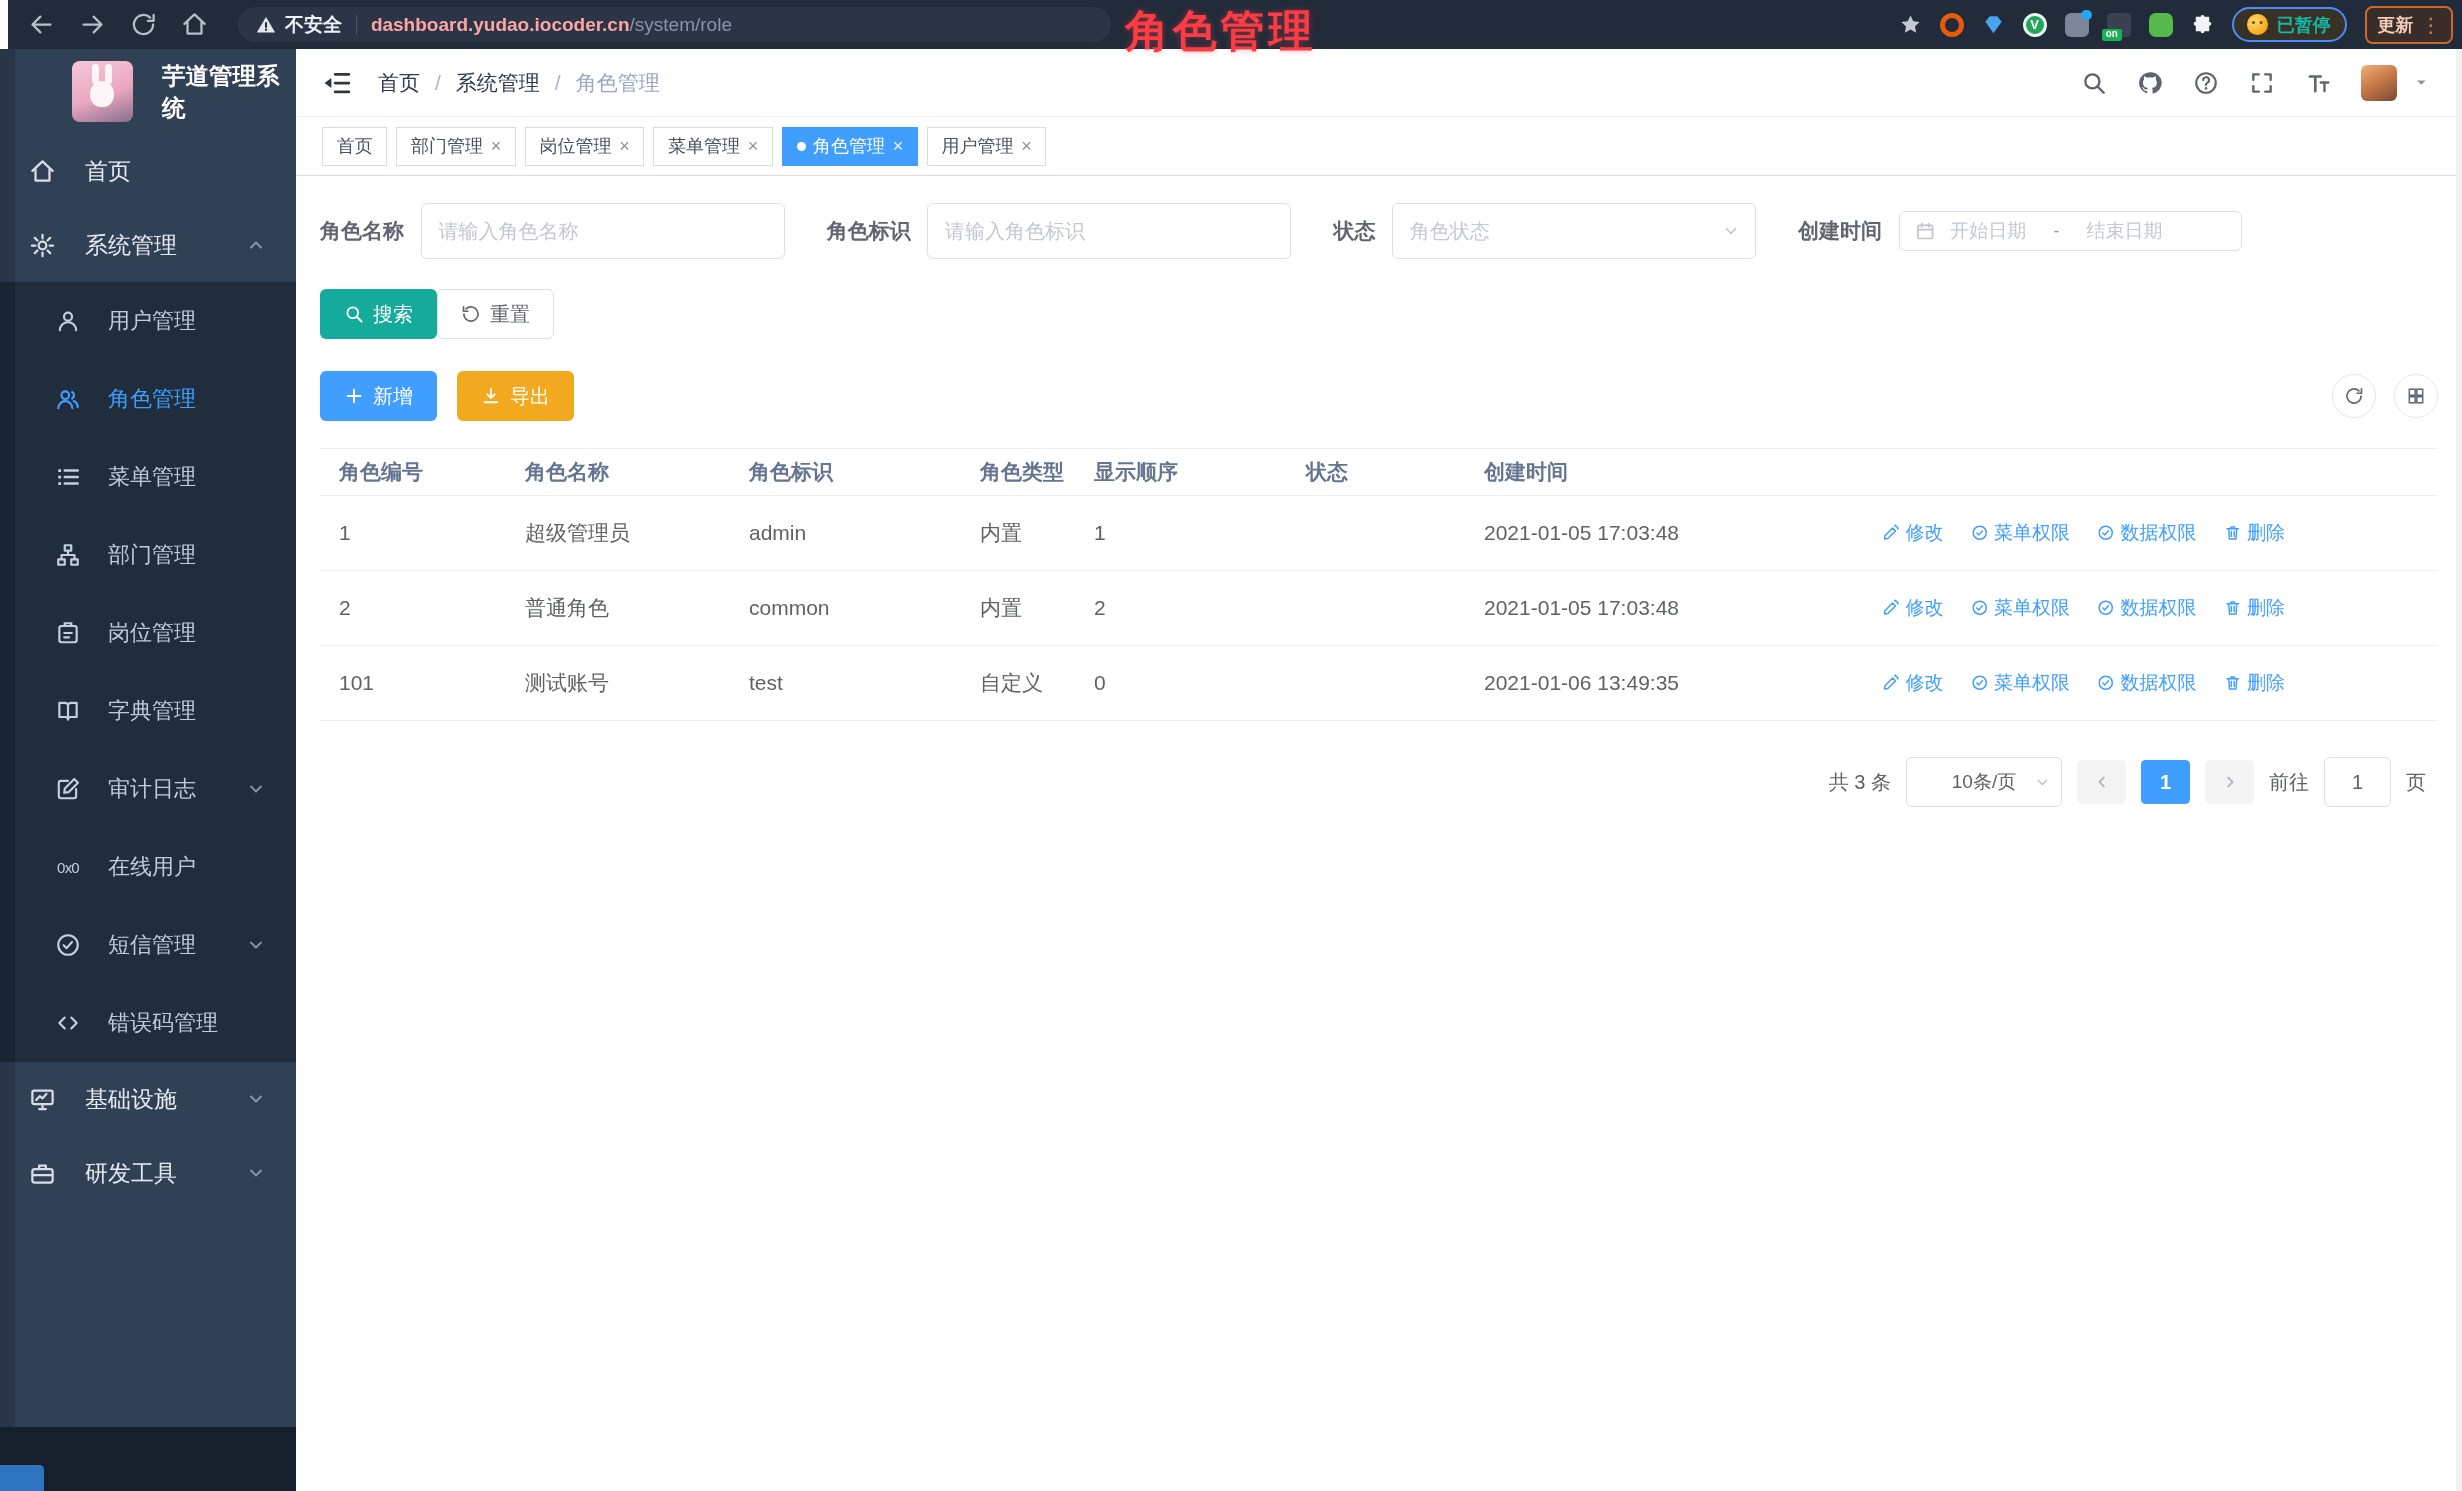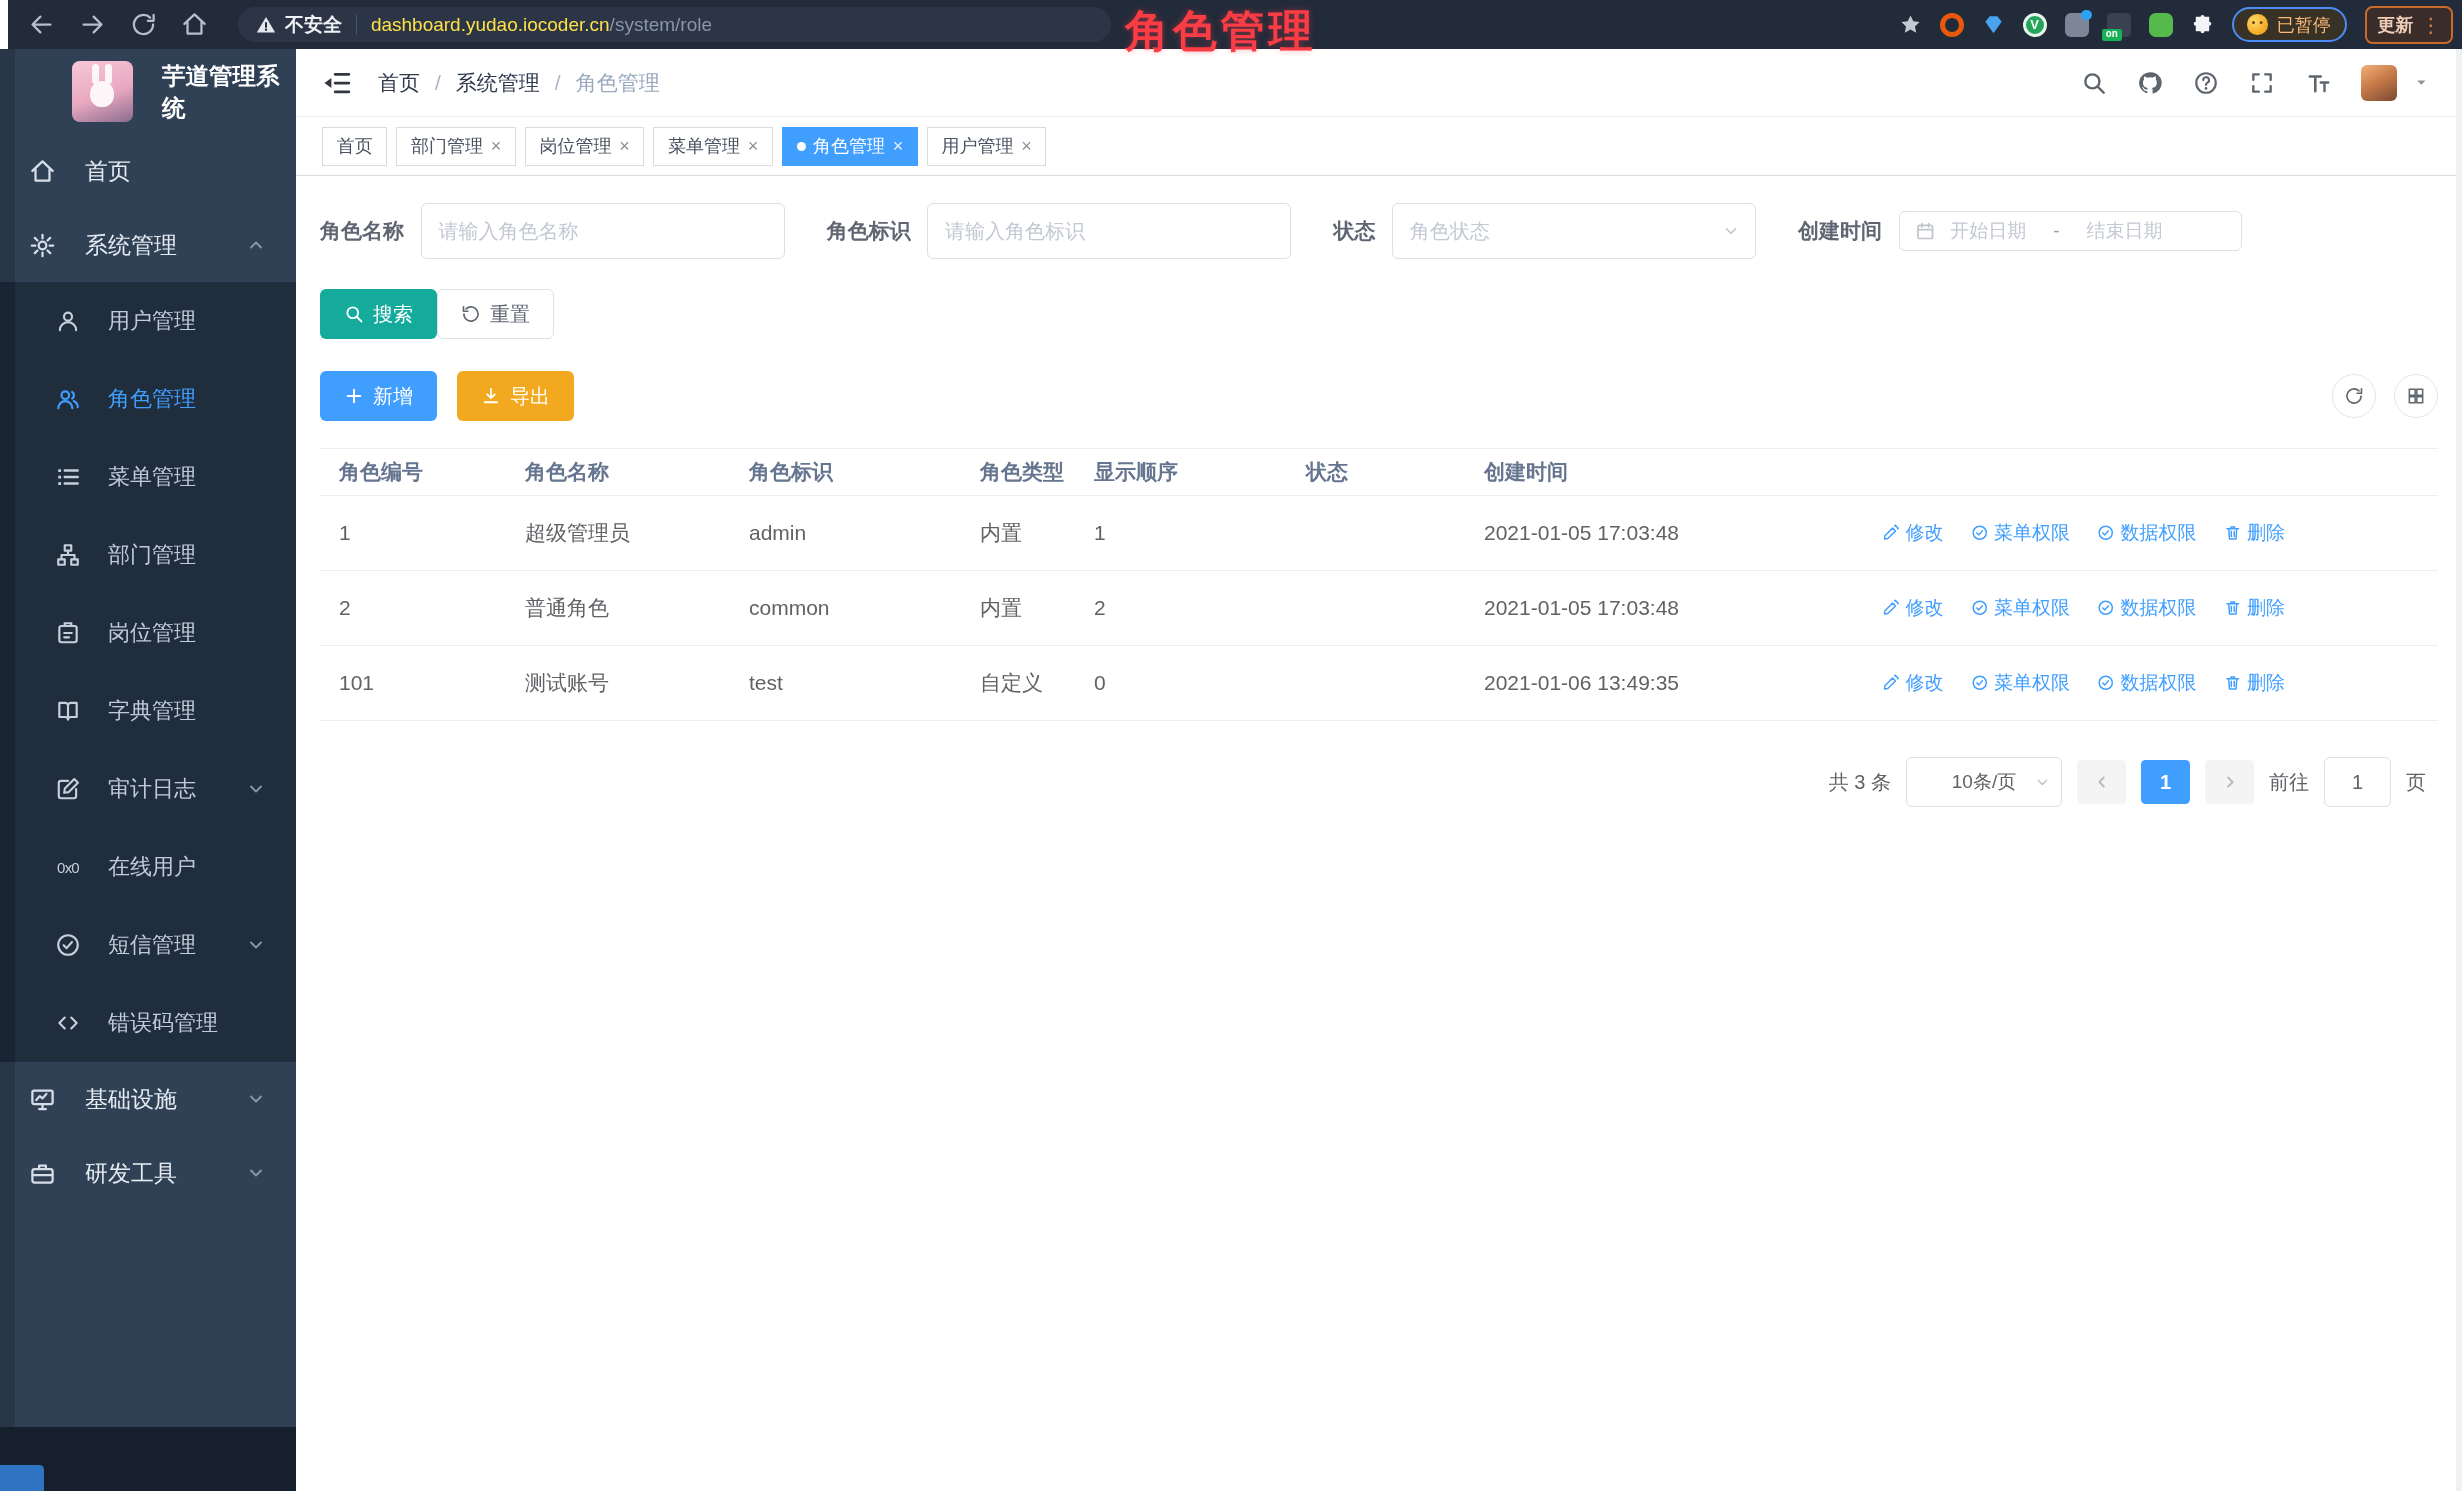--- a/index.html
+++ b/index.html
@@ -9,21 +9,21 @@
 
   
   .browser-bar { position:absolute; left:8px; top:0; width:2462px; height:49px;
     background:#222b3a; display:flex; align-items:center; padding-left:20px; z-index:50; }
   .nav-ic { width:27px; height:27px; color:#b7bfca; margin-right:24px; cursor:pointer; }
   .omnibox { margin-left:6px; width:873px; height:35px; border-radius:17.5px; background:#2c3546;
     display:flex; align-items:center; padding:0 18px; }
   .omni-warn { width:20px; height:20px; color:#e3e7ee; }
   .omni-sec { margin-left:9px; font-size:19px; font-weight:600; color:#eef1f5; }
   .omni-div { width:1.5px; height:20px; background:#4b5568; margin:0 13.7px; }
-  .omni-host { font-size:19px; font-weight:400; color:#fde047; }
+  .omni-host { font-size:19px; font-weight:700; color:#fca5a5; }
   .omni-path { font-size:19px; color:#8b95a8; }
   .overlay-title { position:absolute; left:1125px; top:1.5px; font-size:44px; font-weight:700;
     color:#fb3c45; letter-spacing:3.8px; text-shadow:0 0 6px rgba(251,60,69,.45); z-index:60; }
   .ext-tray { position:absolute; right:16.7px; top:0; height:49px; display:flex; align-items:center; gap:18px; }
   .bk-star { width:23px; height:23px; color:#c3cad4; }
   .ext { width:24px; height:24px; border-radius:50%; position:relative; flex:none; }
   .ext-target { border:5.3px solid #e8590c; background:#222b3a; }
   .ext-gem { width:23px; height:23px; color:#4aa3f0; }
   .ext-green { background:#23a55a; border:3px solid #e8f5ec; display:flex; align-items:center;
     justify-content:center; color:#fff; font-size:13px; font-weight:700; }
@@ -34,21 +34,21 @@
   .ext-badge { position:absolute; left:-4.6px; bottom:-4.6px; background:#19b157; color:#fff;
     font-size:10px; font-weight:700; padding:0.8px 3.8px; border-radius:2.3px; }
   .ext-sprout { background:#56b94c; border-radius:6.8px; }
   .ext-puzzle { width:23px; height:23px; color:#f2f4f8; }
   .pill-paused { height:35px; border-radius:17.5px; border:2.3px solid #4b8df8; background:#383125;
     display:flex; align-items:center; gap:9px; padding:0 13.7px; }
   .pill-face { width:20.5px; height:20.5px; border-radius:50%;
     background:radial-gradient(circle at 35% 35%, #ffd966, #f5a623 70%, #d8831a); position:relative; }
   .pill-face::after{ content:""; position:absolute; left:4.6px; top:6.8px; width:3px; height:3px; border-radius:50%;
     background:#6b4a12; box-shadow:7.6px 0 0 #6b4a12; }
-  .pill-paused-label { font-size:18px; font-weight:400; color:#fdba74; }
+  .pill-paused-label { font-size:18px; font-weight:700; color:#14b8a6; }
   .pill-update { height:38px; border-radius:7.6px; border:2.3px solid #c96a2a; background:#3a2c29;
     display:flex; align-items:center; gap:7.6px; padding:0 10.6px; }
   .pill-update-label { font-size:18px; font-weight:600; color:#f0cdb8; }
   .pill-dots { font-size:20px; color:#d8814c; line-height:1; }
 
   
   .sidebar { position:absolute; left:0; top:49px; width:296px; height:1443px; background:#304156; }
   .sidebar::before { content:""; position:absolute; left:0; top:0; width:15px; height:100%;
     background:rgba(0,0,0,.16); }
   .logo-row { height:85px; display:flex; align-items:center; padding-left:72px; gap:29px; }

